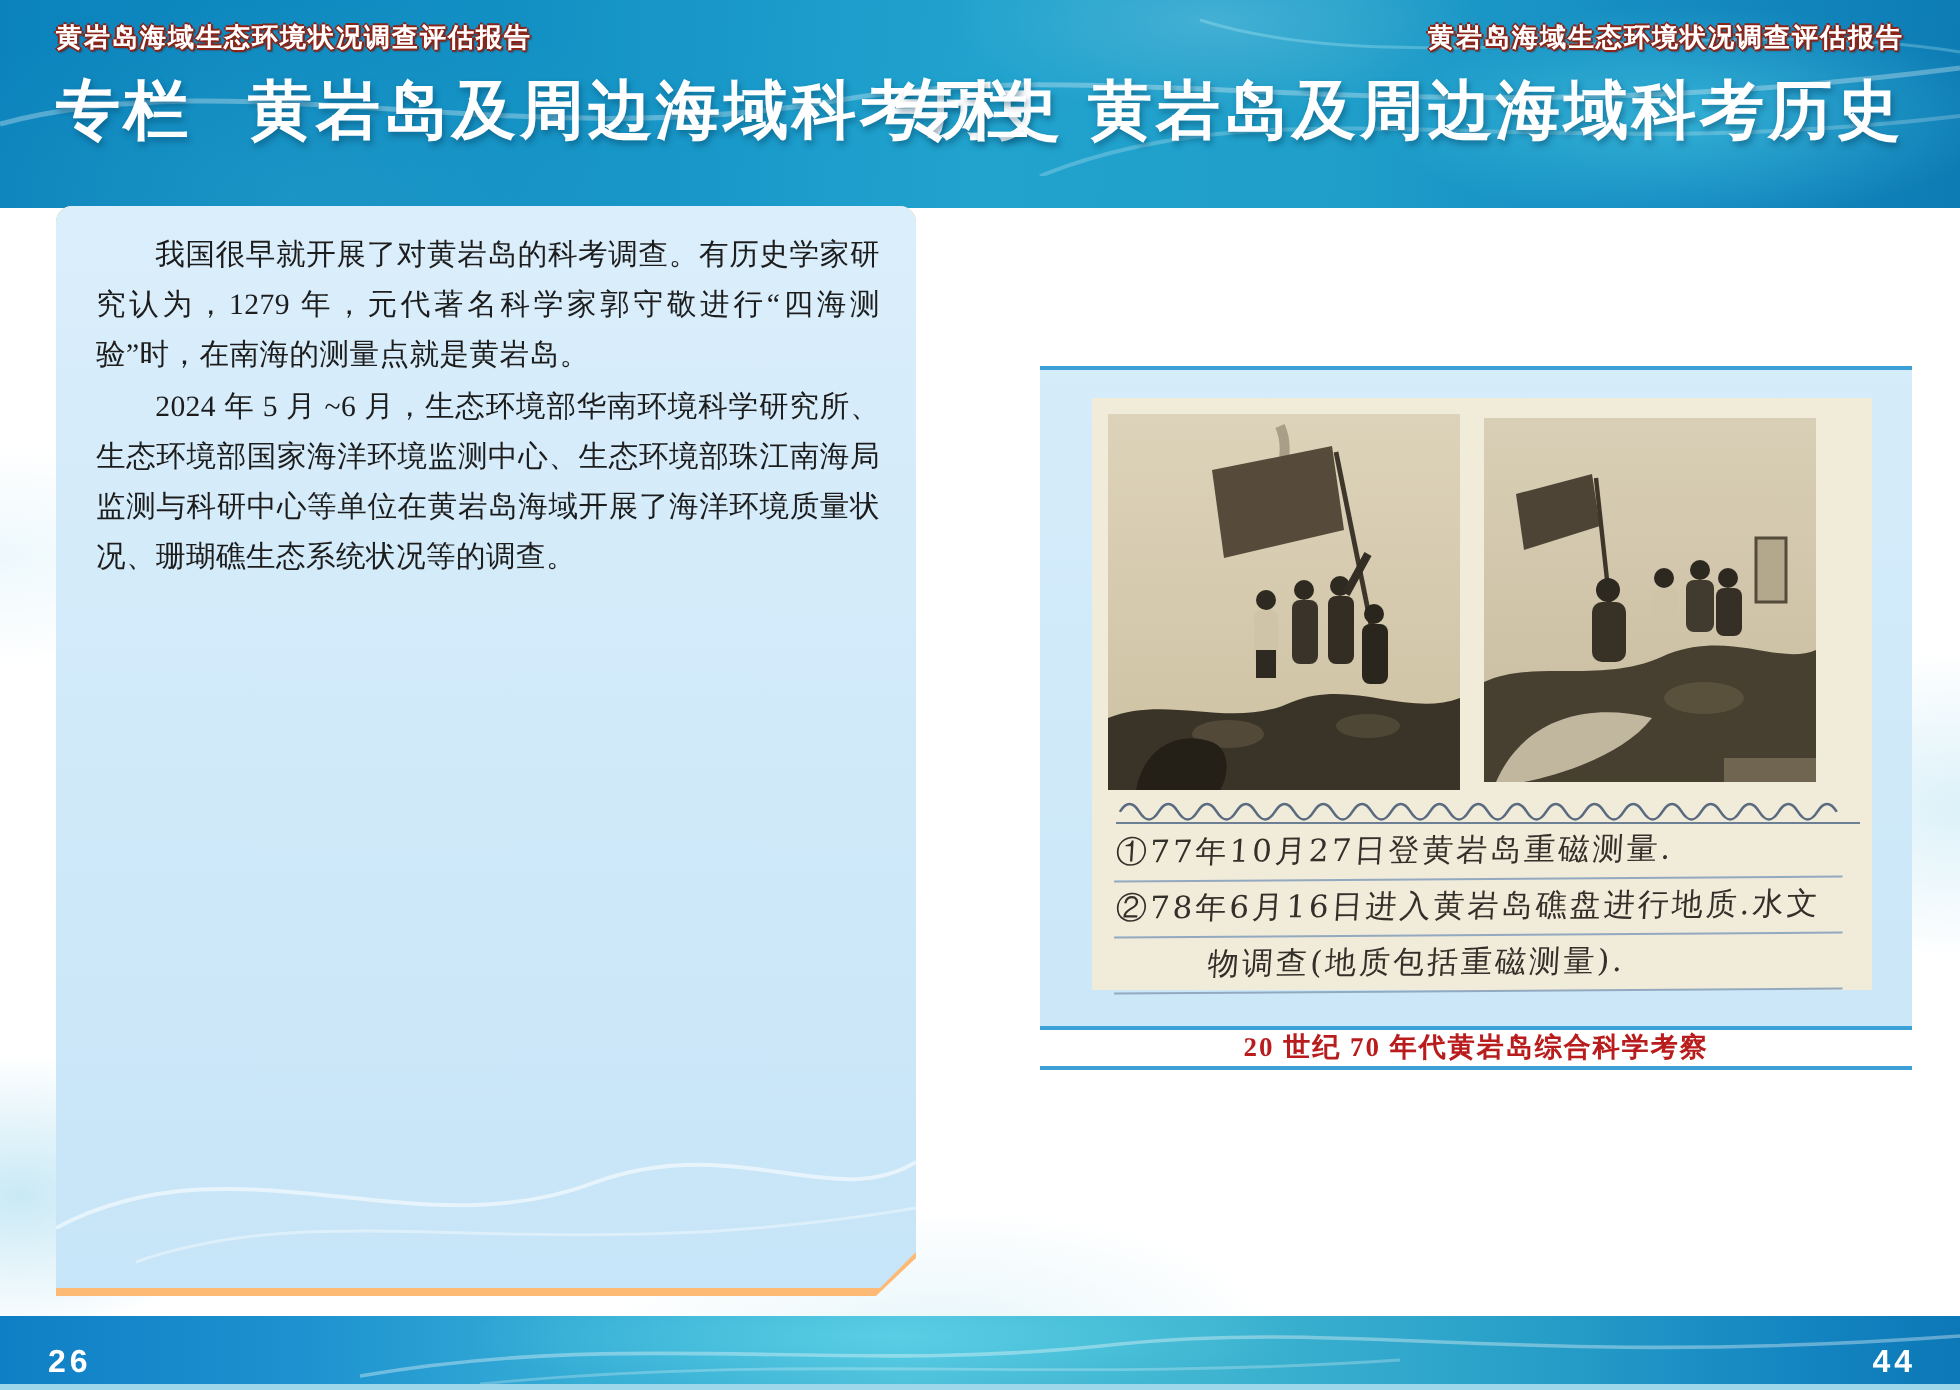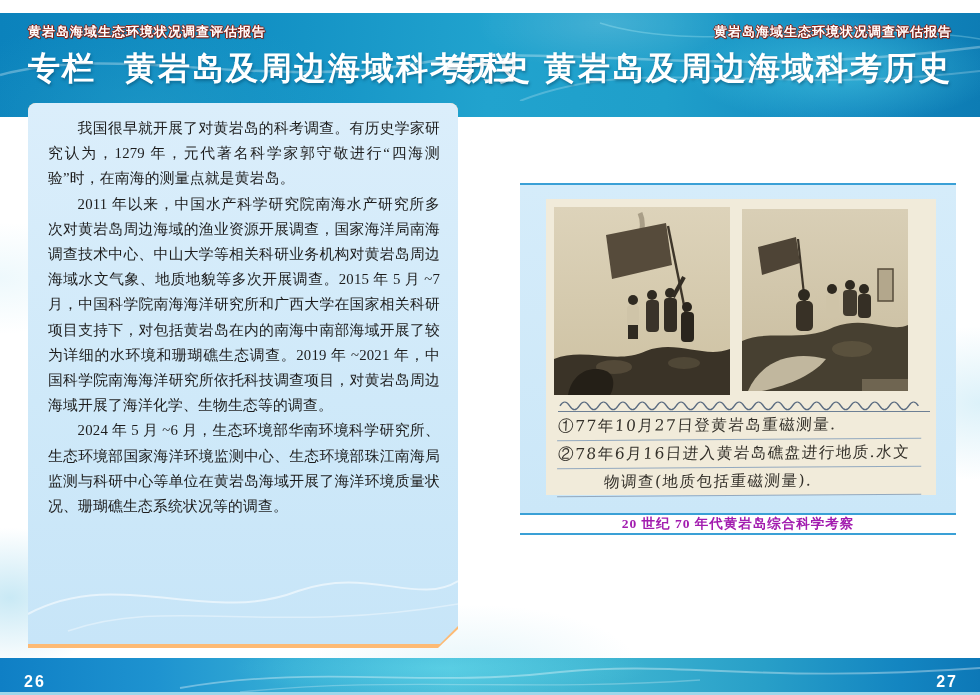--- a/index.html
+++ b/index.html
@@ -12,21 +12,21 @@
   .page-tint{
     position:absolute;inset:0;pointer-events:none;z-index:0;
     background:
       radial-gradient(150px 100px at 1% 86%, rgba(120,200,230,.40), transparent 70%),
       radial-gradient(170px 110px at 100% 58%, rgba(140,210,235,.30), transparent 70%),
       radial-gradient(240px 90px at 48% 96%, rgba(150,215,235,.22), transparent 70%),
       radial-gradient(160px 80px at 0% 40%, rgba(160,220,240,.18), transparent 70%);
   }
   
   .banner{
-    position:absolute;left:0;top:13px;width:980px;height:104px;z-index:2;
+    position:absolute;left:0;top:0;width:980px;height:104px;z-index:2;
     background:
       radial-gradient(260px 90px at 86% 55%, rgba(90,225,240,.45), transparent 60%),
       radial-gradient(220px 80px at 62% 10%, rgba(255,255,255,.16), transparent 60%),
       radial-gradient(300px 140px at 15% 95%, rgba(40,160,200,.45), transparent 70%),
       linear-gradient(94deg,#0b82bc 0%,#1290c4 26%,#21a3ce 50%,#1f9fca 68%,#1489c0 86%,#0d7cb4 100%);
   }
   .banner svg{position:absolute;inset:0;}
   .hdr-left,.hdr-right{position:absolute;top:10px;z-index:3;}
   .hdr-left{left:28px;text-align:left;}
   .hdr-right{right:28px;text-align:right;}
@@ -79,21 +79,21 @@
     font-size:15.5px;line-height:27px;color:#33302a;letter-spacing:1.5px;
     transform:skewX(-4deg) rotate(-.4deg);
   }
   .note-line.indent{padding-left:46px;}
   
   .caption-bar{
     position:absolute;left:520px;top:513px;width:436px;height:22px;z-index:2;
     border-top:2px solid #3aa0d6;border-bottom:2px solid #3aa0d6;
     box-sizing:border-box;text-align:center;
     font-family:"Liberation Serif","DejaVu Serif",serif;
-    font-size:13.5px;font-weight:bold;line-height:18px;color:#a21caf;letter-spacing:1px;
+    font-size:13.5px;font-weight:bold;line-height:18px;color:#b91c1c;letter-spacing:1px;
   }
   
   .bottom-band{
     position:absolute;left:0;top:658px;width:980px;height:34px;z-index:2;
     background:
       radial-gradient(300px 40px at 45% 30%, rgba(120,240,250,.30), transparent 70%),
       linear-gradient(90deg,#0f7fc5 0%,#1e93d0 16%,#36aed5 30%,#4cbfda 46%,#3eb4d1 62%,#289fc8 78%,#1385c1 92%,#0d78b7 100%);
   }
   .bottom-band svg{position:absolute;inset:0;}
   .band-strip{position:absolute;left:0;top:692px;width:980px;height:3px;background:#9ed7ea;z-index:2;}
@@ -125,21 +125,20 @@
     <div class="hdr-small">黄岩岛海域生态环境状况调查评估报告</div>
     <div class="hdr-title">
       <span class="col-label">专栏</span><span>黄岩岛及周边海域科考历史</span>
     </div>
   </div>
 </div>
 
 <div class="text-box-outer">
   <div class="text-box-inner">
     <p>我国很早就开展了对黄岩岛的科考调查。有历史学家研究认为，1279 年，元代著名科学家郭守敬进行“四海测验”时，在南海的测量点就是黄岩岛。</p>
-    <p>2011 年以来，中国水产科学研究院南海水产研究所多次对黄岩岛周边海域的渔业资源开展调查，国家海洋局南海调查技术中心、中山大学等相关科研业务机构对黄岩岛周边海域水文气象、地质地貌等多次开展调查。2015 年 5 月 ~7 月，中国科学院南海海洋研究所和广西大学在国家相关科研项目支持下，对包括黄岩岛在内的南海中南部海域开展了较为详细的水环境和珊瑚礁生态调查。2019 年 ~2021 年，中国科学院南海海洋研究所依托科技调查项目，对黄岩岛周边海域开展了海洋化学、生物生态等的调查。</p>
     <p>2024 年 5 月 ~6 月，生态环境部华南环境科学研究所、生态环境部国家海洋环境监测中心、生态环境部珠江南海局监测与科研中心等单位在黄岩岛海域开展了海洋环境质量状况、珊瑚礁生态系统状况等的调查。</p>
     <svg class="box-caustic" viewBox="0 0 430 140" aria-hidden="true">
       <path d="M0,118 C90,70 180,130 270,95 C340,70 390,110 430,85" fill="none" stroke="rgba(255,255,255,.55)" stroke-width="2"></path>
       <path d="M40,135 C140,100 240,140 430,108" fill="none" stroke="rgba(255,255,255,.38)" stroke-width="1.5"></path>
     </svg>
   </div>
 </div>
 
 <div class="photo-panel">
   <div class="album">
@@ -212,13 +211,13 @@
 <div class="caption-bar">20 世纪 70 年代黄岩岛综合科学考察</div>
 
 <div class="bottom-band">
   <svg viewBox="0 0 980 34" aria-hidden="true">
     <path d="M180,30 C320,6 420,30 560,14 C680,2 760,26 980,10" fill="none" stroke="rgba(255,255,255,.35)" stroke-width="1.8"></path>
     <path d="M240,34 C400,18 520,34 700,22" fill="none" stroke="rgba(255,255,255,.25)" stroke-width="1.4"></path>
   </svg>
 </div>
 <div class="band-strip"></div>
 <div class="pg pg-left">26</div>
-<div class="pg pg-right">27</div>
+<div class="pg pg-right">44</div>
 
 </body></html>

